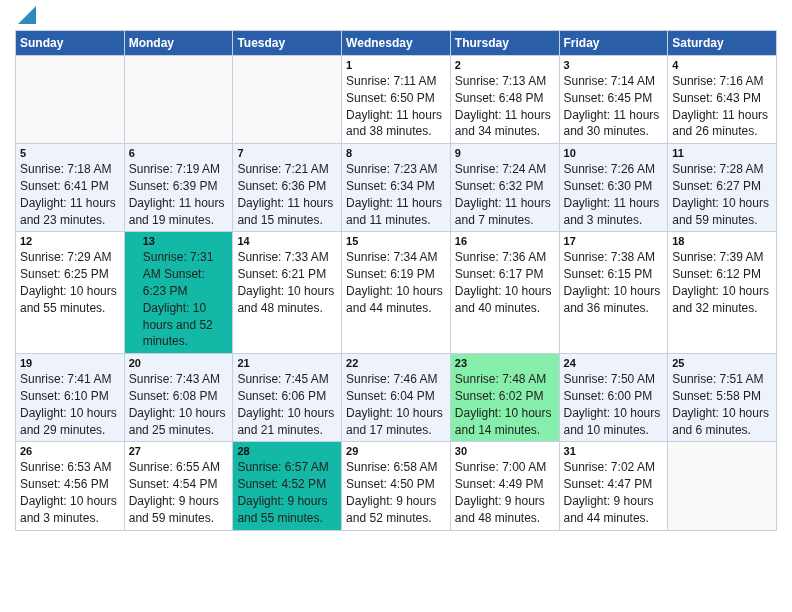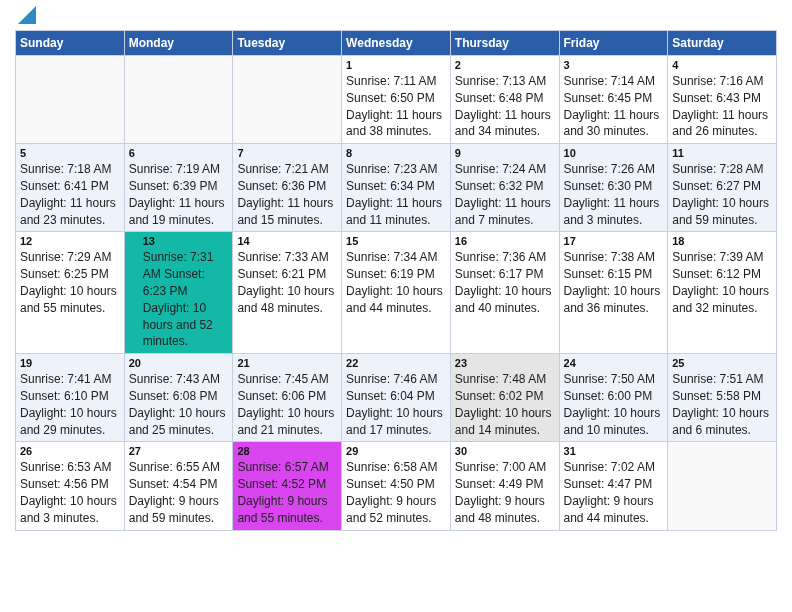--- a/index.html
+++ b/index.html
@@ -273,21 +273,21 @@
             <div class="cell-text">Sunrise: 7:45 AM
 Sunset: 6:06 PM
 Daylight: 10 hours and 21 minutes.</div>
           </td>
           <td style="background: rgb(238, 242, 250);">
             <span class="day-num">22</span>
             <div class="cell-text">Sunrise: 7:46 AM
 Sunset: 6:04 PM
 Daylight: 10 hours and 17 minutes.</div>
           </td>
-          <td style="background: #e5e5e5;">
+          <td style="background: #86efac;">
             <span class="day-num">23</span>
             <div class="cell-text">Sunrise: 7:48 AM
 Sunset: 6:02 PM
 Daylight: 10 hours and 14 minutes.</div>
           </td>
           <td style="background: rgb(238, 242, 250);">
             <span class="day-num">24</span>
             <div class="cell-text">Sunrise: 7:50 AM
 Sunset: 6:00 PM
 Daylight: 10 hours and 10 minutes.</div>
@@ -305,21 +305,21 @@
             <div class="cell-text">Sunrise: 6:53 AM
 Sunset: 4:56 PM
 Daylight: 10 hours and 3 minutes.</div>
           </td>
           <td style="background: rgb(255, 255, 255);">
             <span class="day-num">27</span>
             <div class="cell-text">Sunrise: 6:55 AM
 Sunset: 4:54 PM
 Daylight: 9 hours and 59 minutes.</div>
           </td>
-          <td style="background: #d946ef;">
+          <td style="background: #14b8a6;">
             <span class="day-num">28</span>
             <div class="cell-text">Sunrise: 6:57 AM
 Sunset: 4:52 PM
 Daylight: 9 hours and 55 minutes.</div>
           </td>
           <td style="background: rgb(255, 255, 255);">
             <span class="day-num">29</span>
             <div class="cell-text">Sunrise: 6:58 AM
 Sunset: 4:50 PM
 Daylight: 9 hours and 52 minutes.</div>

